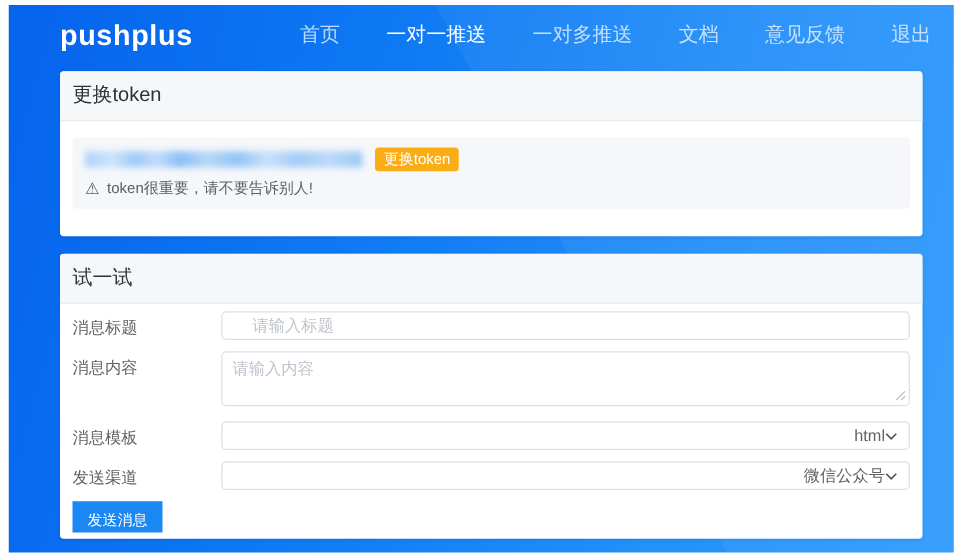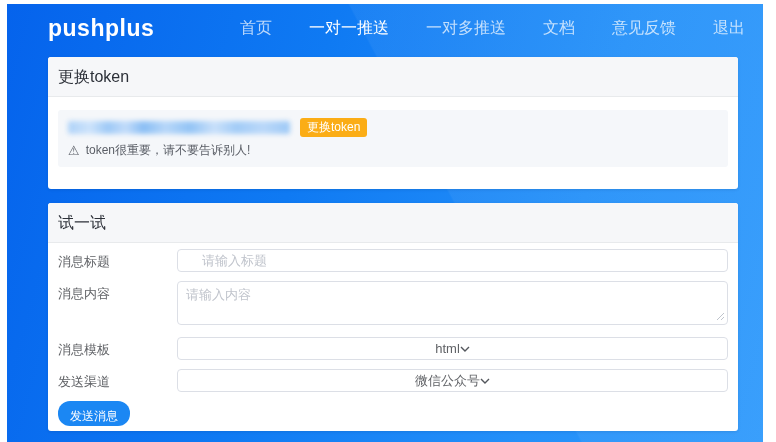--- a/index.html
+++ b/index.html
@@ -45,25 +45,25 @@
   .form-label { flex:0 0 97px; font-size:13px; color:#606266; padding-top:4px; }
   .form-control { flex:1; position:relative; }
   .text-input { width:100%; height:23px; border:1px solid #dcdfe6; border-radius:4px;
     padding:0 24px; font-size:13px; color:#606266; outline:none; background:#fff;
     font-family:inherit; }
   ::placeholder { color:#c0c4cc; opacity:1; }
   textarea.text-input { height:44px; padding:4px 8px; resize:none; display:block; }
   .row-textarea { margin-bottom:12px; }
   .resize-grip { position:absolute; right:3px; bottom:4px; line-height:0; cursor:nwse-resize; }
   .select { height:23px; border:1px solid #dcdfe6; border-radius:4px; padding:0 9px;
-    display:flex; align-items:center; justify-content:center; font-size:13px;
+    display:flex; align-items:center; justify-content:flex-end; font-size:13px;
     color:#606266; background:#fff; cursor:pointer; }
   .row-sel2 { margin-bottom:7px; }
   .chevron { line-height:0; }
-  .send-btn { margin-top:2px; background:#1b87f3; color:#fff; border:none; border-radius:12px;
+  .send-btn { margin-top:2px; background:#1b87f3; color:#fff; border:none; border-radius:0;
     font-size:12px; padding:7px 12px; height:25px; cursor:pointer; }
 </style>
 </head>
 <body>
 
 <div class="viewport">
 
   <div class="navbar">
     <div class="logo">pushplus</div>
     <ul class="menu">

